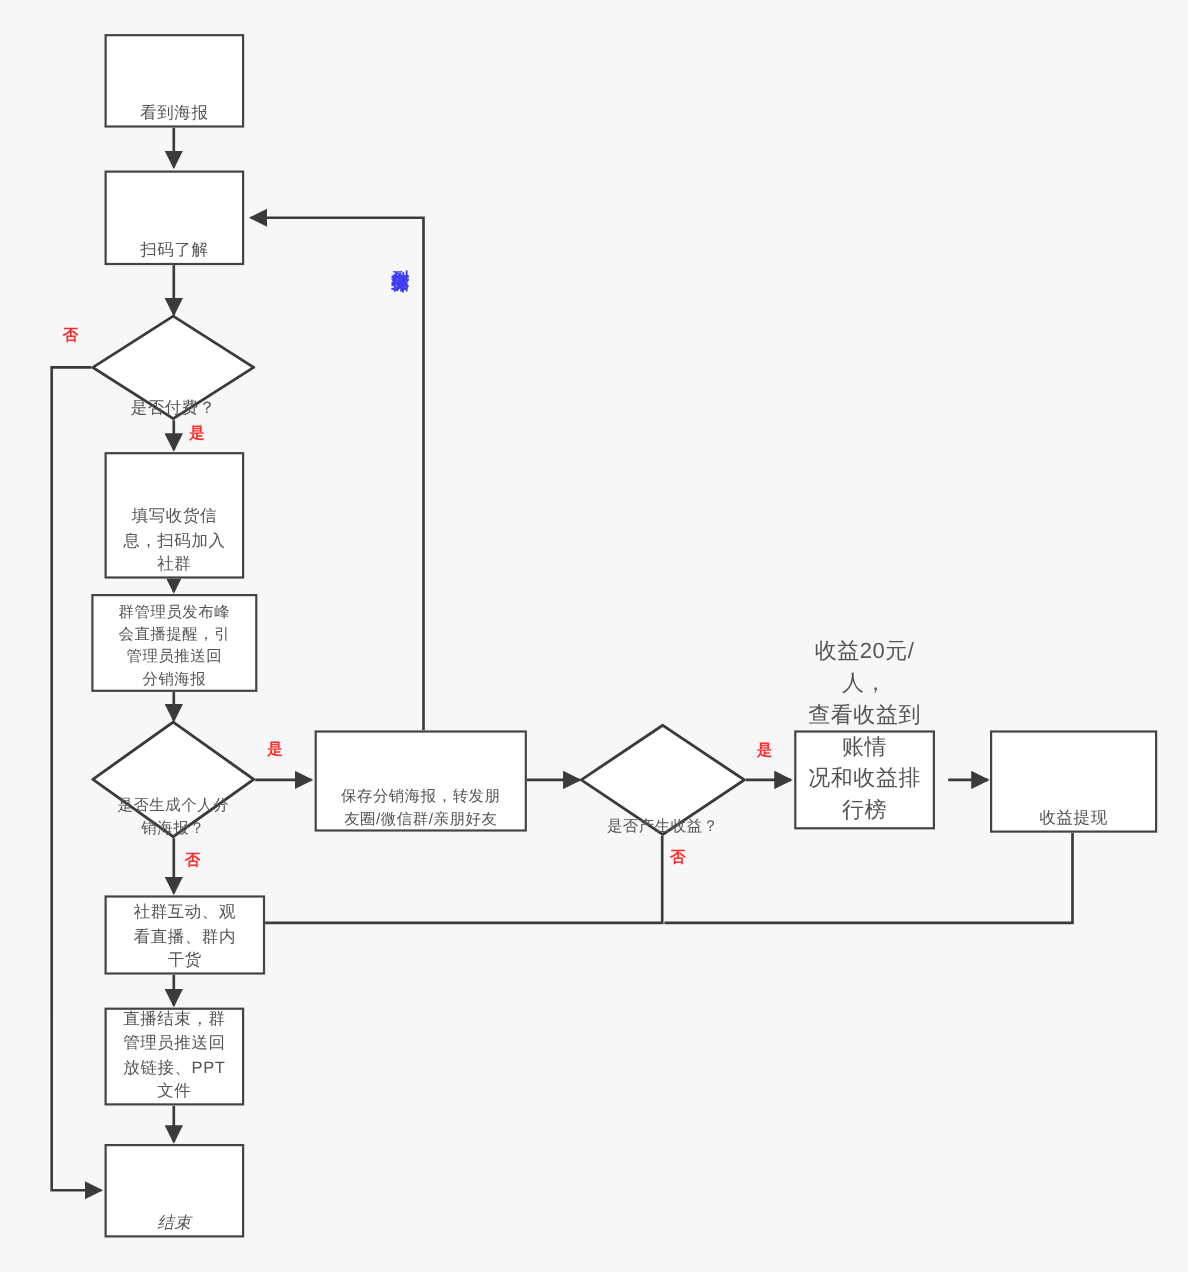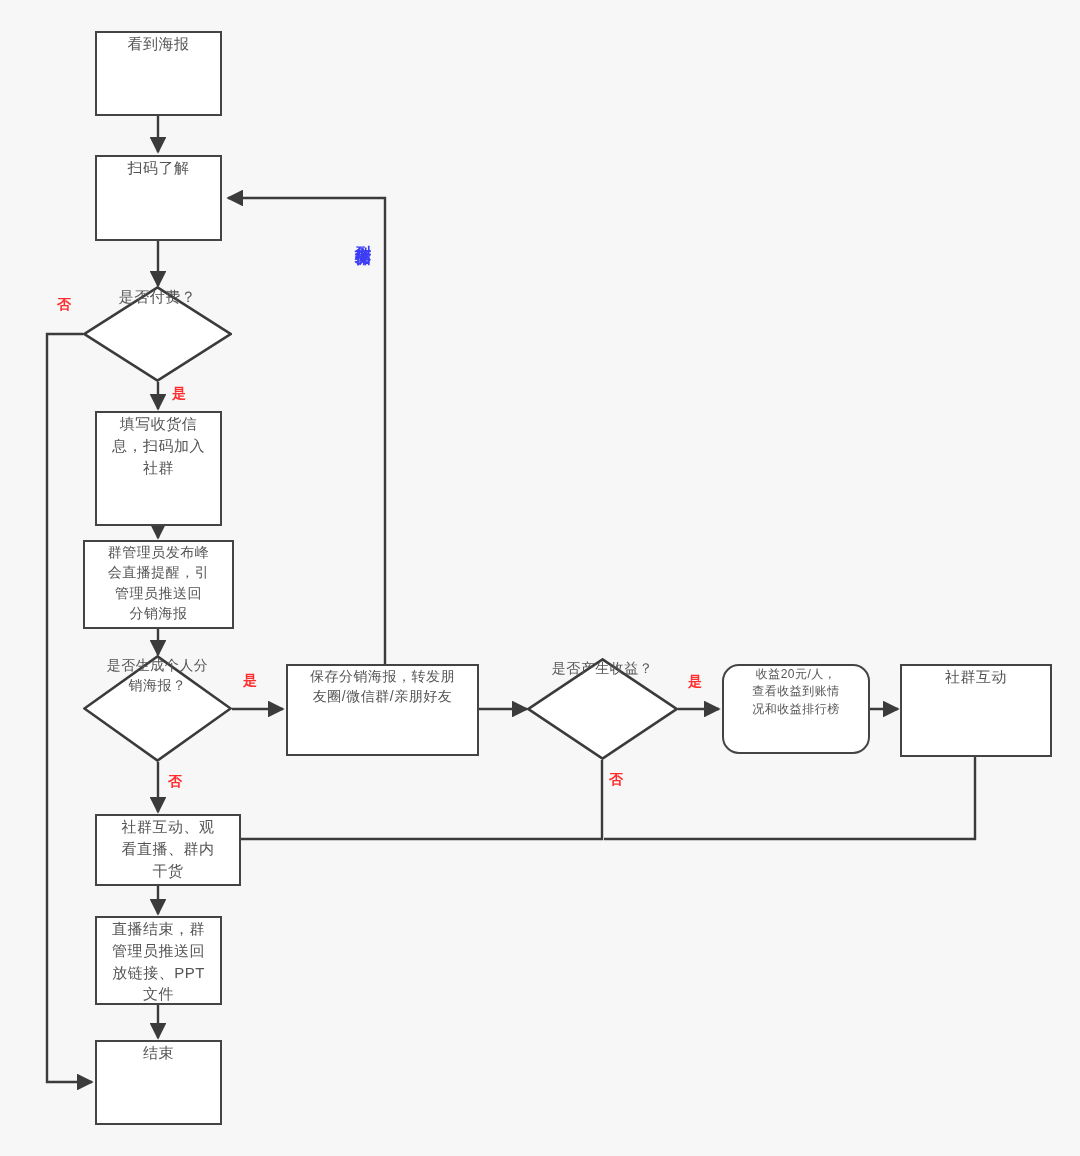--- a/index.html
+++ b/index.html
@@ -23,21 +23,21 @@
     left: 0;
     top: 0;
     width: 1080px;
     height: 1156px;
     pointer-events: none;
   }
   .node {
     position: absolute;
     box-sizing: border-box;
     display: flex;
-    align-items: flex-start;
+    align-items: flex-end;
     justify-content: center;
     text-align: center;
     color: #555555;
     font-size: 15px;
     line-height: 1.45;
     letter-spacing: 0.5px;
   }
   .node.process {
     background: #ffffff;
     border: 2px solid #444444;
@@ -180,42 +180,42 @@
 
   <div class="node decision" style="left:527px; top:658px; width:151px; height:102px; font-size:14px;">
     <svg class="dia" viewBox="0 0 151 102" preserveAspectRatio="none">
       <polygon points="75.5,1.4 149.6,51 75.5,100.6 1.4,51" fill="#ffffff" stroke="#3b3b3b" stroke-width="2.6"></polygon>
     </svg>
     <span class="label">是否产生收益？</span>
   </div>
   <div class="edge-label" style="left:688px; top:673px;">是</div>
   <div class="edge-label" style="left:609px; top:771px;">否</div>
 
-  <div class="node process" style="left:722px; top:664px; width:148px; height:90px; font-size:12px;border-radius:17px;">
+  <div class="node process" style="left:722px; top:664px; width:128px; height:90px; font-size:20px;">
     <span class="label">收益20元/人，
 查看收益到账情
 况和收益排行榜</span>
   </div>
 
   <div class="node process" style="left:900px; top:664px; width:152px; height:93px;">
-    <span class="label">社群互动</span>
+    <span class="label">收益提现</span>
   </div>
 
   <div class="node process" style="left:95px; top:814px; width:146px; height:72px;">
     <span class="label">社群互动、观
 看直播、群内
 干货</span>
   </div>
 
   <div class="node process" style="left:95px; top:916px; width:127px; height:89px;">
     <span class="label">直播结束，群
 管理员推送回
 放链接、PPT
 文件</span>
   </div>
 
-  <div class="node process" style="left:95px; top:1040px; width:127px; height:85px;">
+  <div class="node process" style="left:95px; top:1040px; width:127px; height:85px;font-style:italic;">
     <span class="label">结束</span>
   </div>
 
   <div class="loop-label" style="left:353px; top:232px;">裂变循环</div>
 
 </div>
 
 </body></html>

